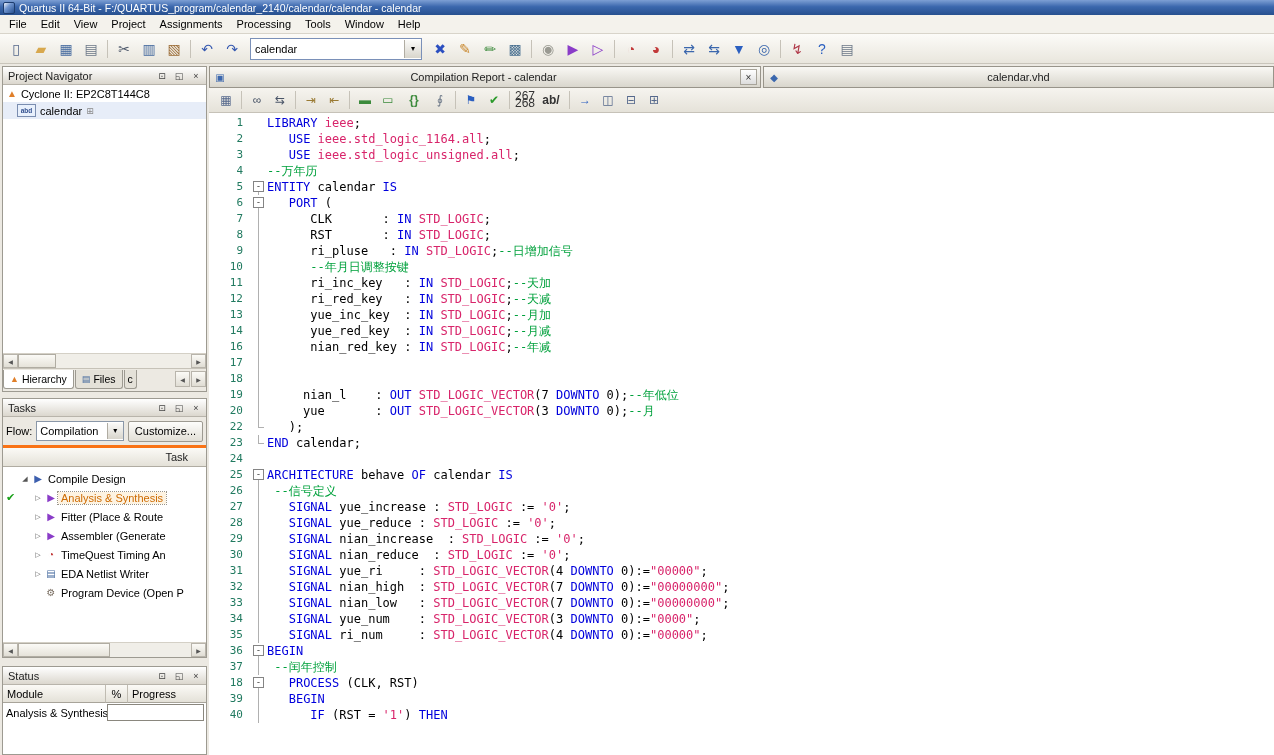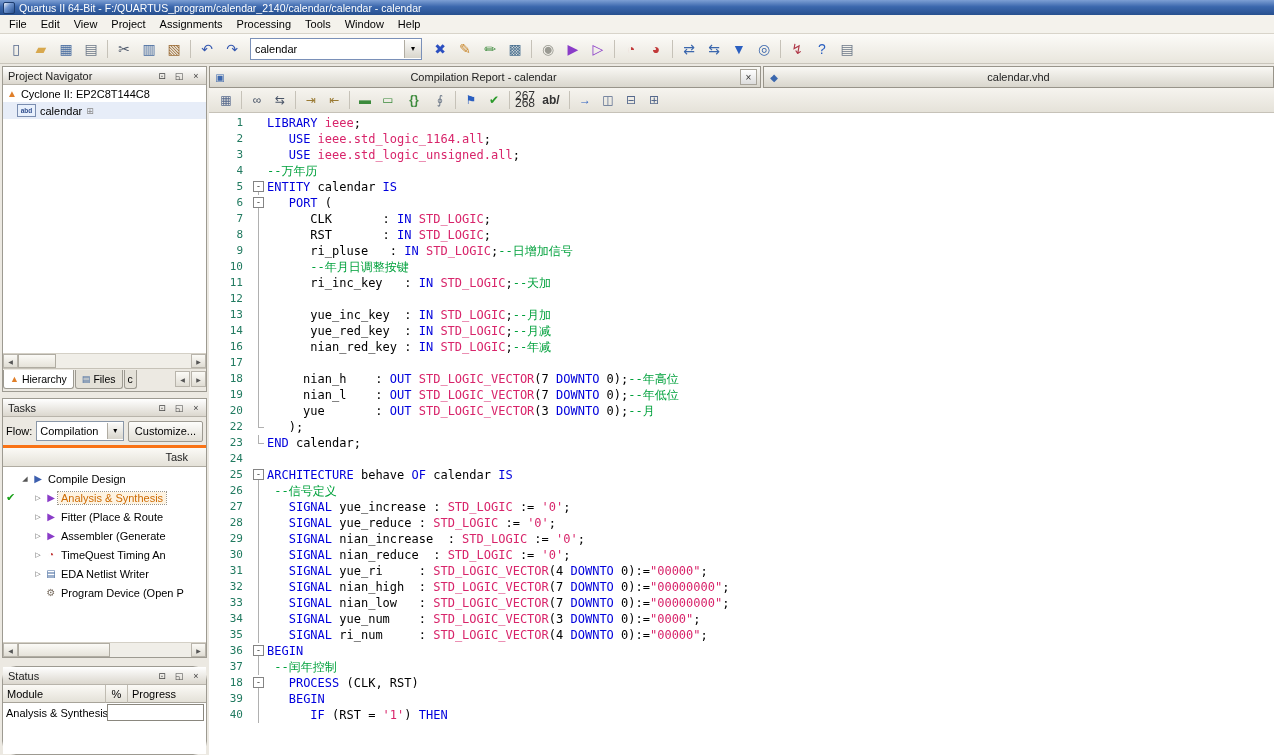--- a/index.html
+++ b/index.html
@@ -80,21 +80,21 @@
   .task-colhead{flex:0 0 18px;background:linear-gradient(#fbfaf6,#e4e1d8);border-bottom:1px solid #b0aca2;
     display:flex;align-items:center;justify-content:flex-end;padding-right:18px;color:#222;}
   .t-tree{flex:1;overflow:hidden;background:#fff;padding-top:2px;}
   .t-row{height:19px;display:flex;align-items:center;position:relative;white-space:nowrap;}
   .t-check{position:absolute;left:3px;font-size:11px;font-weight:bold;color:var(--check,#18a018);}
   .t-exp{width:12px;text-align:center;font-size:7px;color:#555;flex:0 0 12px;}
   .t-icon{width:14px;text-align:center;font-size:10px;flex:0 0 14px;}
   .t-label{padding:0 3px;}
   .t-row.selected .t-label{color:var(--hot,#cd6a00);outline:1px dotted #9a958a;background:#fdf3e2;}
   
-  #status-panel{top:666px;height:89px;border-radius:14px;}
+  #status-panel{top:666px;height:89px;}
   .st-colhead{flex:0 0 18px;display:flex;}
   .st-th{background:linear-gradient(#fbfaf6,#e4e1d8);border-right:1px solid #c0bcb2;
     border-bottom:1px solid #a8a49a;display:flex;align-items:center;padding-left:4px;box-sizing:border-box;}
   .st-th.m{width:103px;}
   .st-th.p{width:22px;justify-content:center;padding-left:0;}
   .st-th.g{flex:1;border-right:none;}
   .st-row{flex:0 0 19px;display:flex;align-items:center;}
   .st-module{width:101px;padding-left:3px;white-space:nowrap;overflow:hidden;flex:0 0 101px;}
   .st-bar{flex:1;height:15px;border:1px solid #8a877e;background:#fff;margin-right:2px;position:relative;}
   .st-fill{height:100%;background:var(--prog,#2e3e93);}
@@ -422,20 +422,21 @@
         <span class="ct"><span class="pln">      </span><span class="com">--年月日调整按键</span></span>
       </div>
       <div class="cl">
         <span class="ln">11</span>
         <span class="fold v"></span>
         <span class="ct"><span class="pln">      ri_inc_key   : </span><span class="kw">IN</span><span class="typ"> STD_LOGIC</span><span class="pln">;</span><span class="com">--天加</span></span>
       </div>
       <div class="cl">
         <span class="ln">12</span>
         <span class="fold v"></span>
+        <span class="ct"><span class="pln">      ri_red_key   : </span><span class="kw">IN</span><span class="typ"> STD_LOGIC</span><span class="pln">;</span><span class="com">--天减</span></span>
       </div>
       <div class="cl">
         <span class="ln">13</span>
         <span class="fold v"></span>
         <span class="ct"><span class="pln">      yue_inc_key  : </span><span class="kw">IN</span><span class="typ"> STD_LOGIC</span><span class="pln">;</span><span class="com">--月加</span></span>
       </div>
       <div class="cl">
         <span class="ln">14</span>
         <span class="fold v"></span>
         <span class="ct"><span class="pln">      yue_red_key  : </span><span class="kw">IN</span><span class="typ"> STD_LOGIC</span><span class="pln">;</span><span class="com">--月减</span></span>
@@ -446,21 +447,20 @@
         <span class="ct"><span class="pln">      nian_red_key : </span><span class="kw">IN</span><span class="typ"> STD_LOGIC</span><span class="pln">;</span><span class="com">--年减</span></span>
       </div>
       <div class="cl">
         <span class="ln">17</span>
         <span class="fold v"></span>
         <span class="ct"></span>
       </div>
       <div class="cl">
         <span class="ln">18</span>
         <span class="fold v"></span>
-        <span class="ct"><span class="pln">     nian_h    : </span><span class="kw">OUT</span><span class="typ"> STD_LOGIC_VECTOR</span><span class="pln">(7 </span><span class="kw">DOWNTO</span><span class="pln"> 0);</span><span class="com">--年高位</span></span>
       </div>
       <div class="cl">
         <span class="ln">19</span>
         <span class="fold v"></span>
         <span class="ct"><span class="pln">     nian_l    : </span><span class="kw">OUT</span><span class="typ"> STD_LOGIC_VECTOR</span><span class="pln">(7 </span><span class="kw">DOWNTO</span><span class="pln"> 0);</span><span class="com">--年低位</span></span>
       </div>
       <div class="cl">
         <span class="ln">20</span>
         <span class="fold v"></span>
         <span class="ct"><span class="pln">     yue       : </span><span class="kw">OUT</span><span class="typ"> STD_LOGIC_VECTOR</span><span class="pln">(3 </span><span class="kw">DOWNTO</span><span class="pln"> 0);</span><span class="com">--月</span></span>

